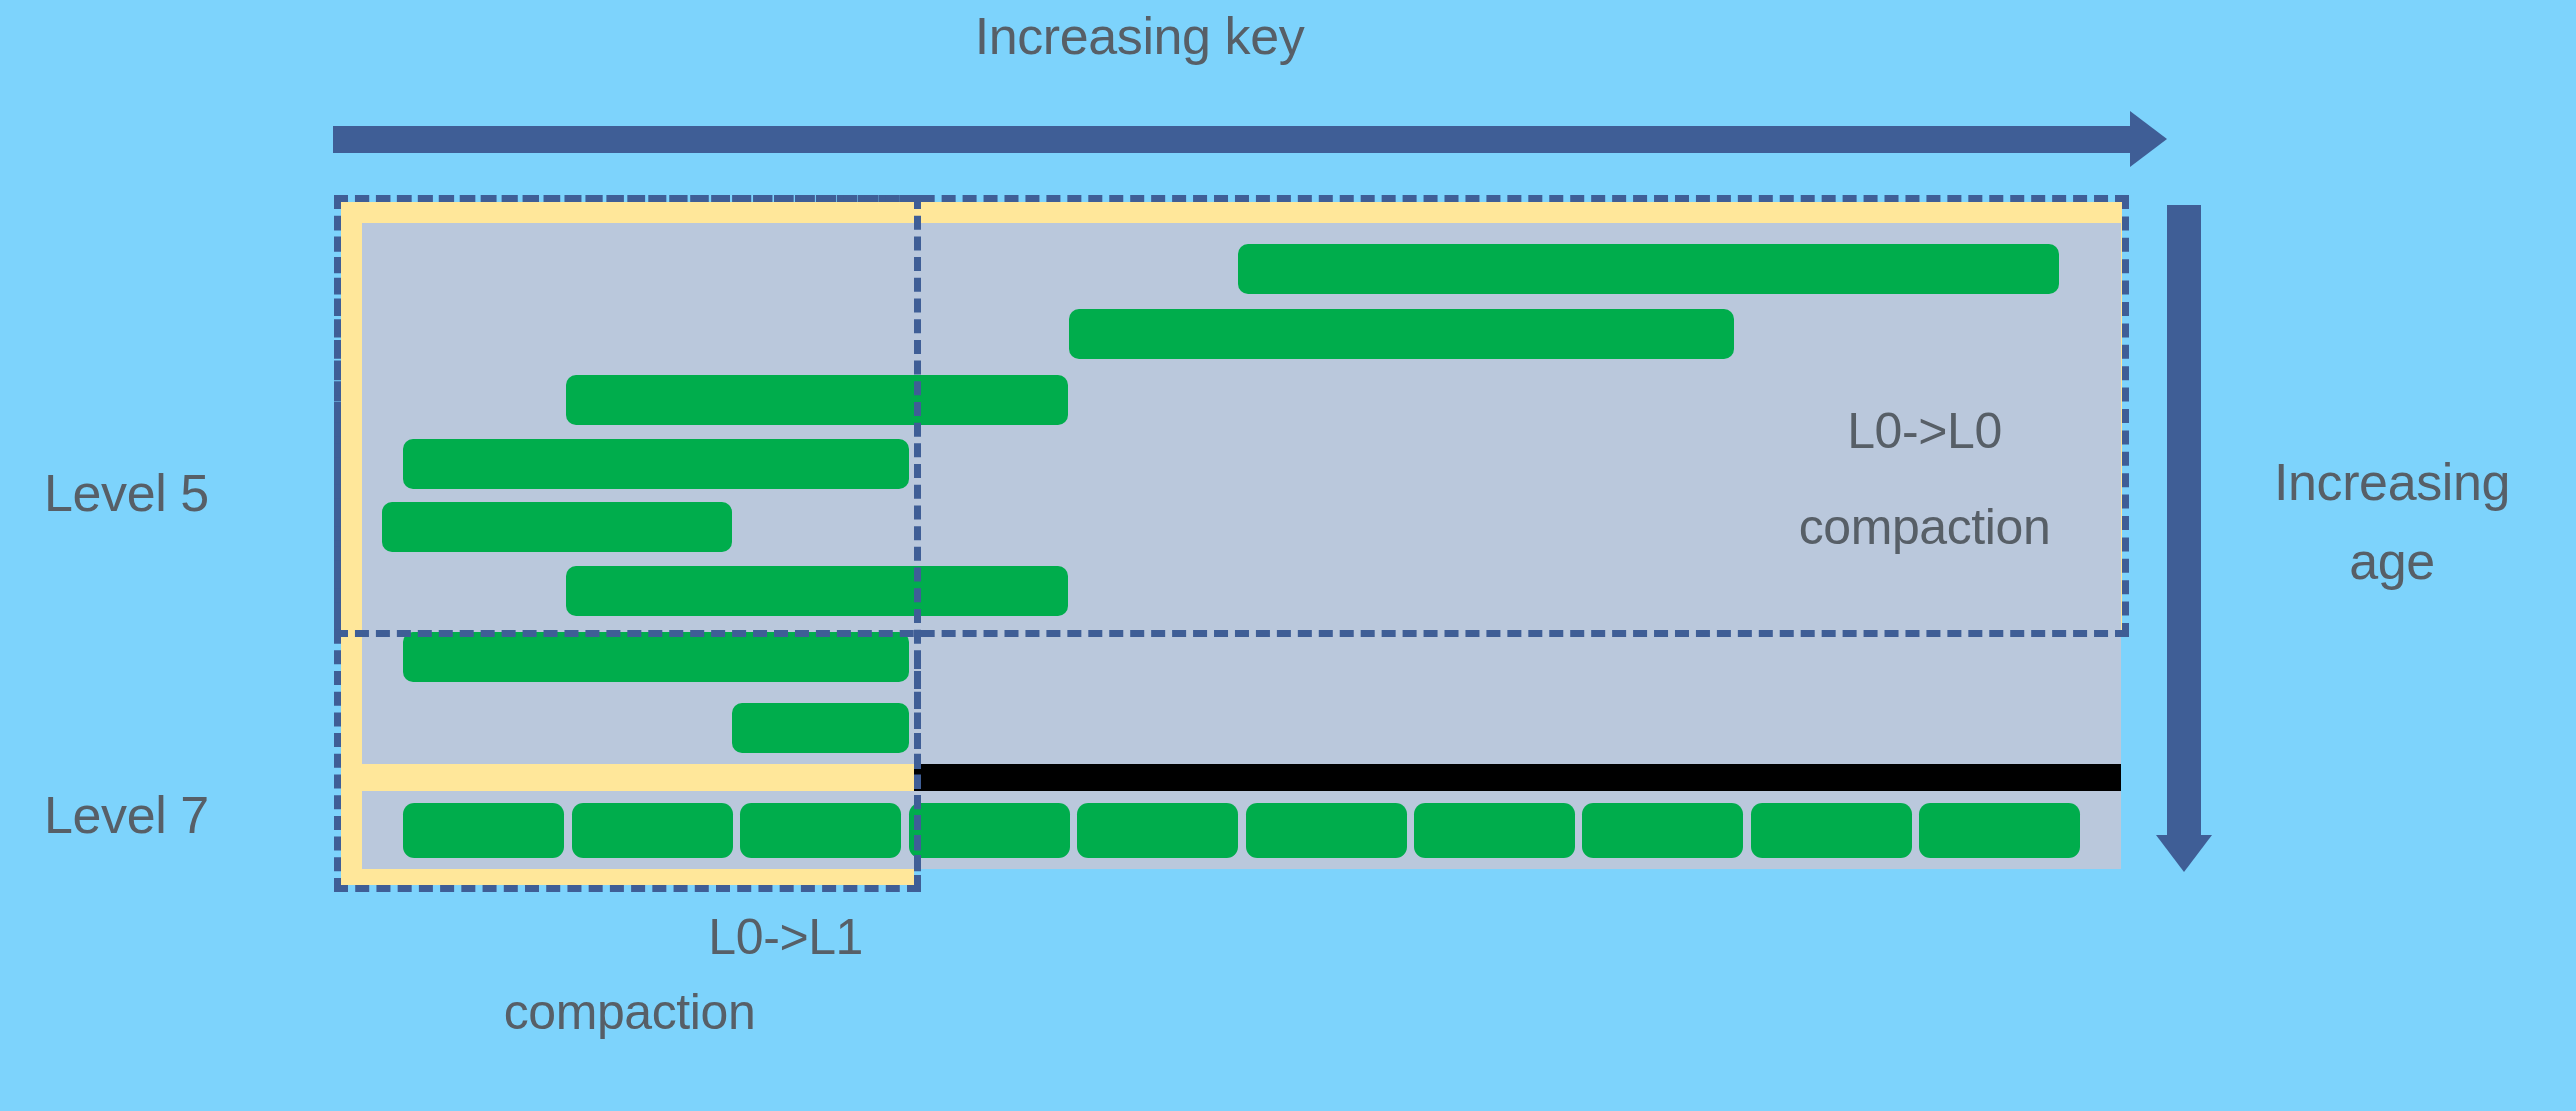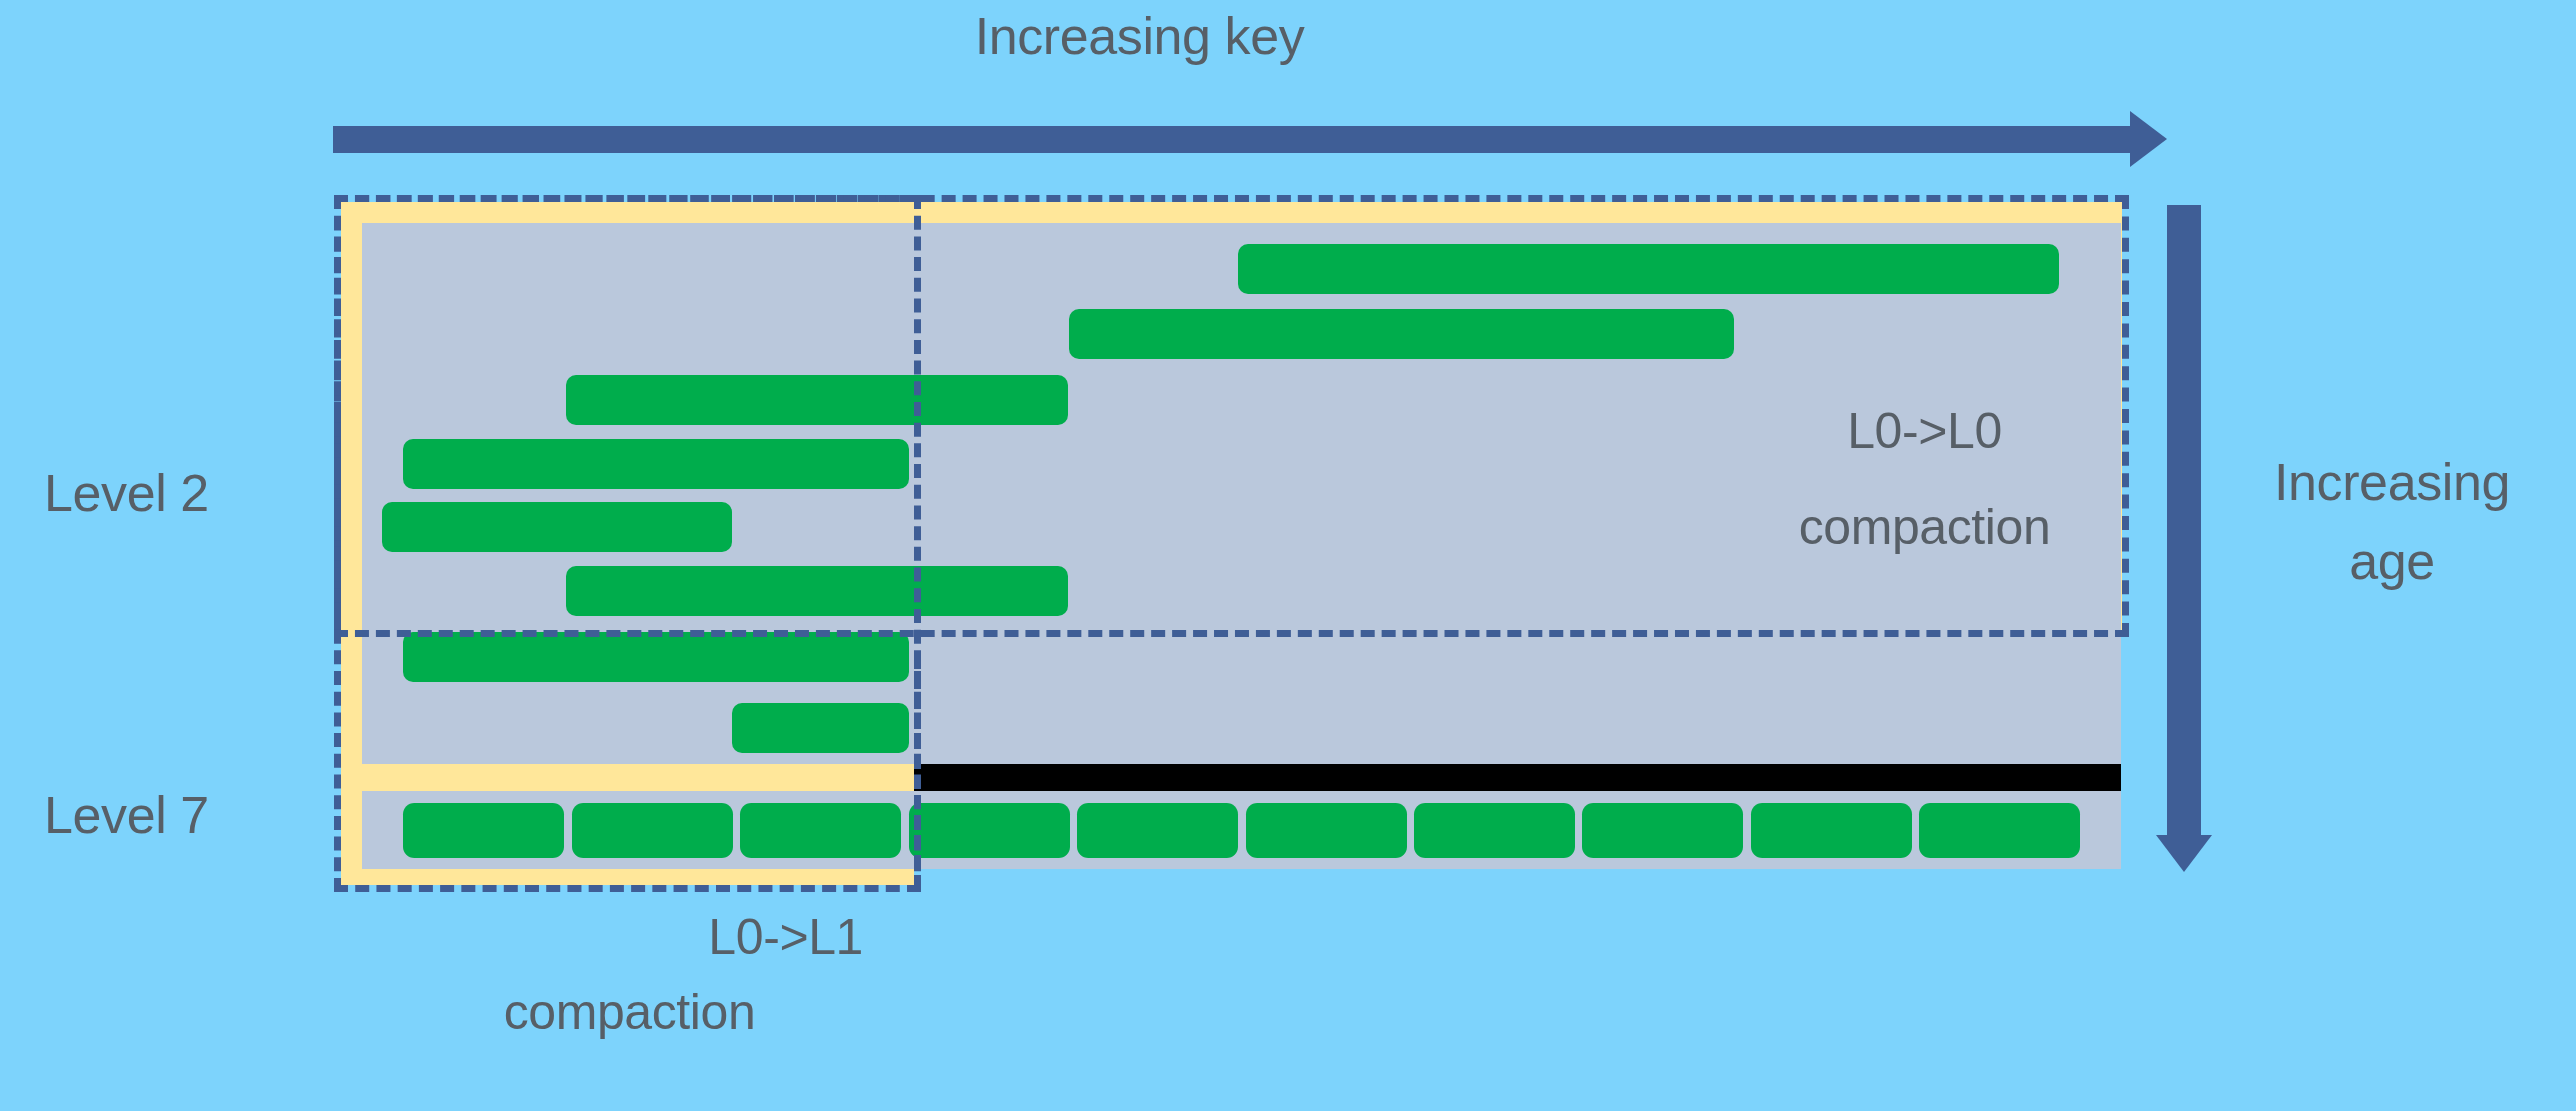--- a/index.html
+++ b/index.html
@@ -88,21 +88,21 @@
 
   <div class="abs harrow-shaft" style="left:333px; top:126px; width:1798px; height:27px;"></div>
   <div class="abs harrow-head" style="left:2130px; top:111px;"></div>
 
   <div class="abs varrow-shaft" style="left:2167px; top:205px; width:34px; height:630px;"></div>
   <div class="abs varrow-head" style="left:2156px; top:835px;"></div>
 
   <div class="abs label label-xl center" style="left:2222px; top:532px; width:340px;">age</div>
   <div class="abs label label-xl center" style="left:2222px; top:453px; width:340px;">Increasing</div>
 
-  <div class="abs label label-xl" style="left:44px; top:464px; width:297px;">Level 2</div>
+  <div class="abs label label-xl" style="left:44px; top:464px; width:297px;">Level 5</div>
   <div class="abs label label-xl" style="left:44px; top:786px; width:297px;">Level 7</div>
 
   <div class="abs panel-yellow" style="left:341px; top:202px; width:1781px; height:428px;"></div>
 
   <div class="abs panel-yellow" style="left:341px; top:623px; width:573px; height:262px;"></div>
 
   <div class="abs panel-blue" style="left:362px; top:223px; width:1759px; height:396px;"></div>
 
   <div class="abs panel-blue" style="left:362px; top:619px; width:1759px; height:145px;"></div>
 

